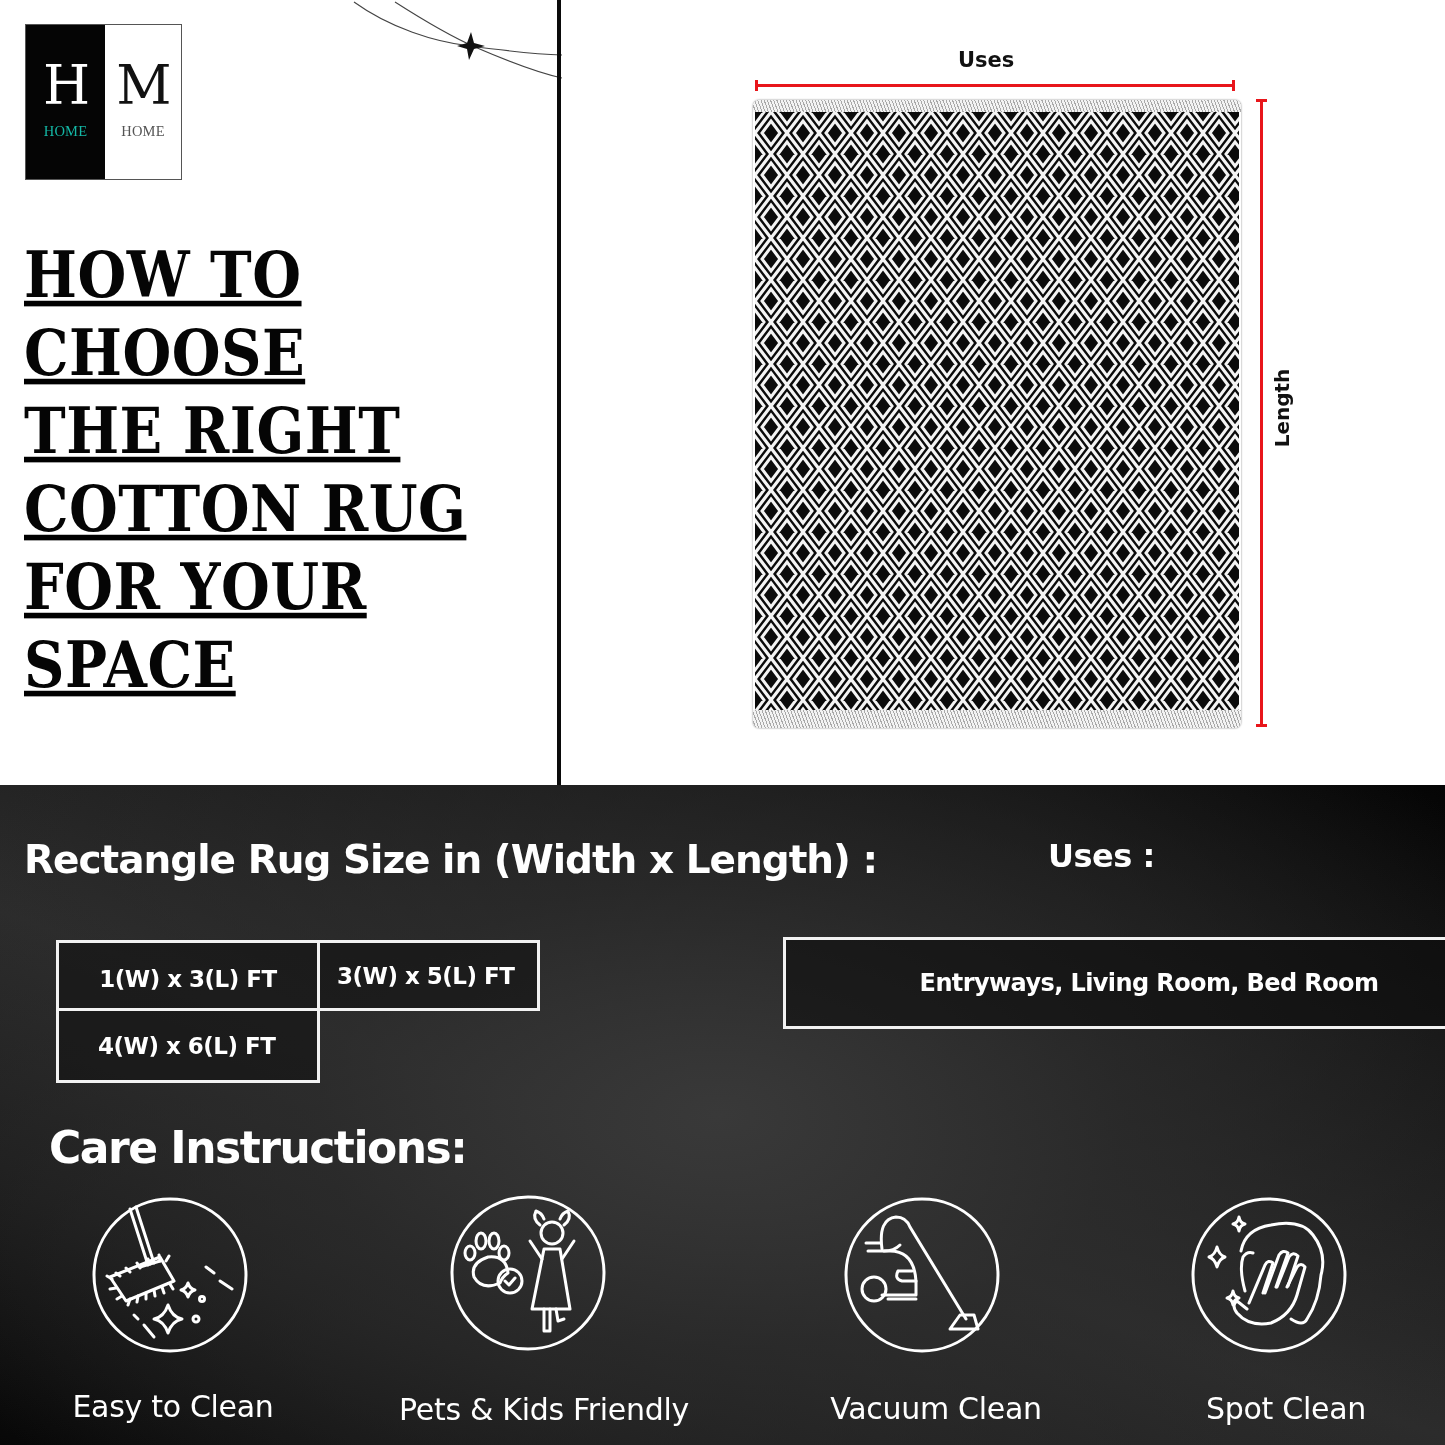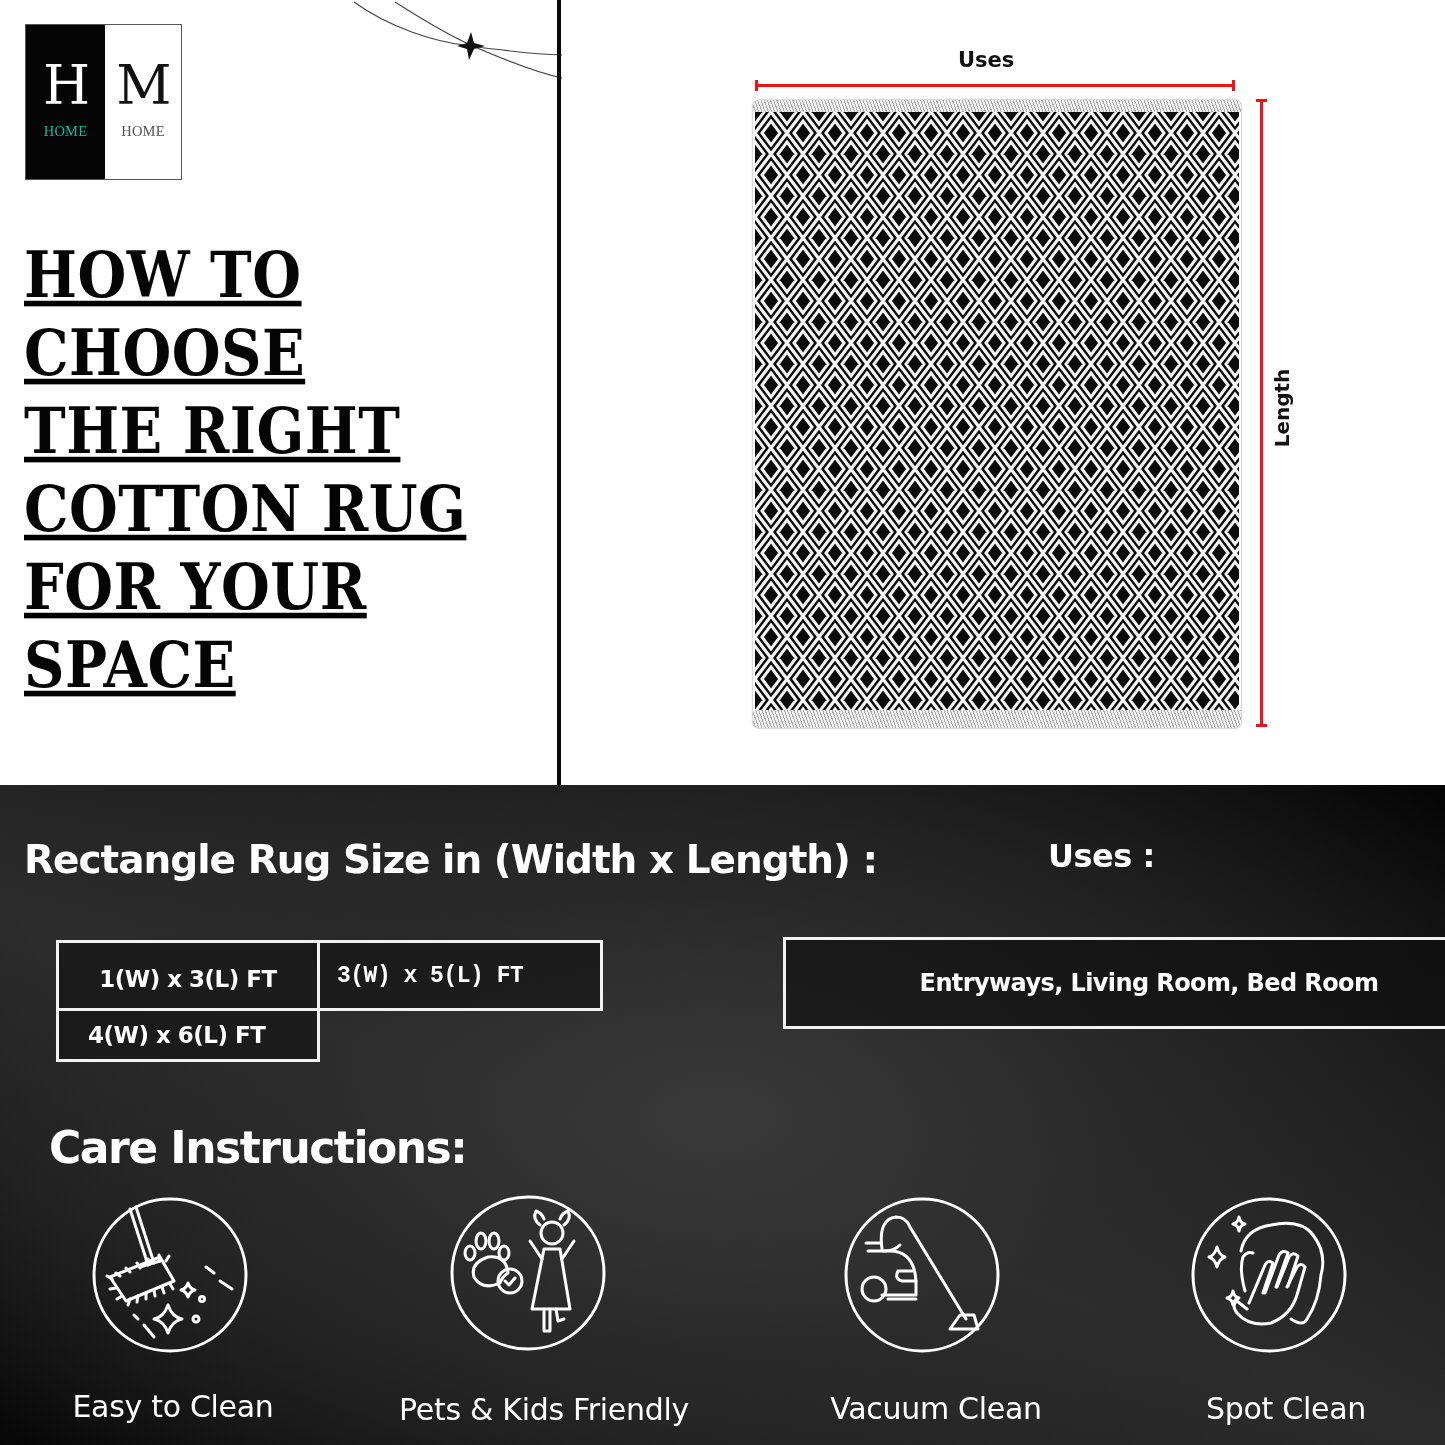--- a/index.html
+++ b/index.html
@@ -52,22 +52,22 @@
       linear-gradient(200deg, #050505 0%, #1a1a1a 30%, #2c2c2c 55%, #1c1c1c 78%, #070707 100%);
   }
 
   .sizes-title { position: absolute; left: 24px; top: 52px; font-family: "DejaVu Sans", sans-serif; font-weight: bold; font-size: 39px; color: #fff; letter-spacing: -1px; white-space: nowrap; }
   .uses-title { position: absolute; left: 1048px; top: 52px; font-family: "DejaVu Sans", sans-serif; font-weight: bold; font-size: 32px; color: #fff; letter-spacing: -0.5px; white-space: nowrap; }
 
   .size-table { position: absolute; left: 56px; top: 155px; width: 522px; height: 143px; }
   .size-cell { position: absolute; border: 3px solid #f2f2f2; background: rgba(22,22,22,0.7); display: flex; align-items: center; justify-content: center;
      font-family: "DejaVu Sans", sans-serif; font-weight: bold; font-size: 23px; color: #fff; letter-spacing: -0.5px; }
   .cell-0 { left: 0; top: 0; width: 264px; height: 71px; padding-top: 6px; }
-  .cell-1 { left: 261px; top: 0; width: 286px; height: 71px; justify-content: flex-start; padding-left: 17px; font-family: Liberation Mono, monospace; }
-  .cell-2 { left: 0; top: 68px; width: 264px; height: 54px; justify-content: flex-start; padding-left: 29px; }
+  .cell-1 { left: 261px; top: 0; width: 223px; height: 71px; justify-content: flex-start; padding-left: 17px; }
+  .cell-2 { left: 0; top: 68px; width: 264px; height: 75px; justify-content: flex-start; padding-left: 39px; }
 
   .uses-box { position: absolute; left: 783px; top: 152px; width: 732px; height: 92px; border: 3px solid #f2f2f2; background: rgba(14,14,14,0.6);
      display: flex; align-items: center; justify-content: center; font-family: "DejaVu Sans", sans-serif; font-weight: bold; font-size: 24px; color: #fff; letter-spacing: -0.6px; }
 
   .care-title { position: absolute; left: 49px; top: 337px; font-family: "DejaVu Sans", sans-serif; font-weight: bold; font-size: 44px; color: #fff; letter-spacing: -1.5px; white-space: nowrap; }
 
   .care-item { position: absolute; top: 410px; width: 340px; height: 240px; }
   .care-icon { position: absolute; top: 0; width: 160px; height: 160px; }
   .care-label { position: absolute; left: 0; right: 0; top: 176px; text-align: center; font-family: "DejaVu Sans", sans-serif; font-size: 30px; color: #fff; letter-spacing: -0.3px; white-space: nowrap; margin-top: 20px; }
 

